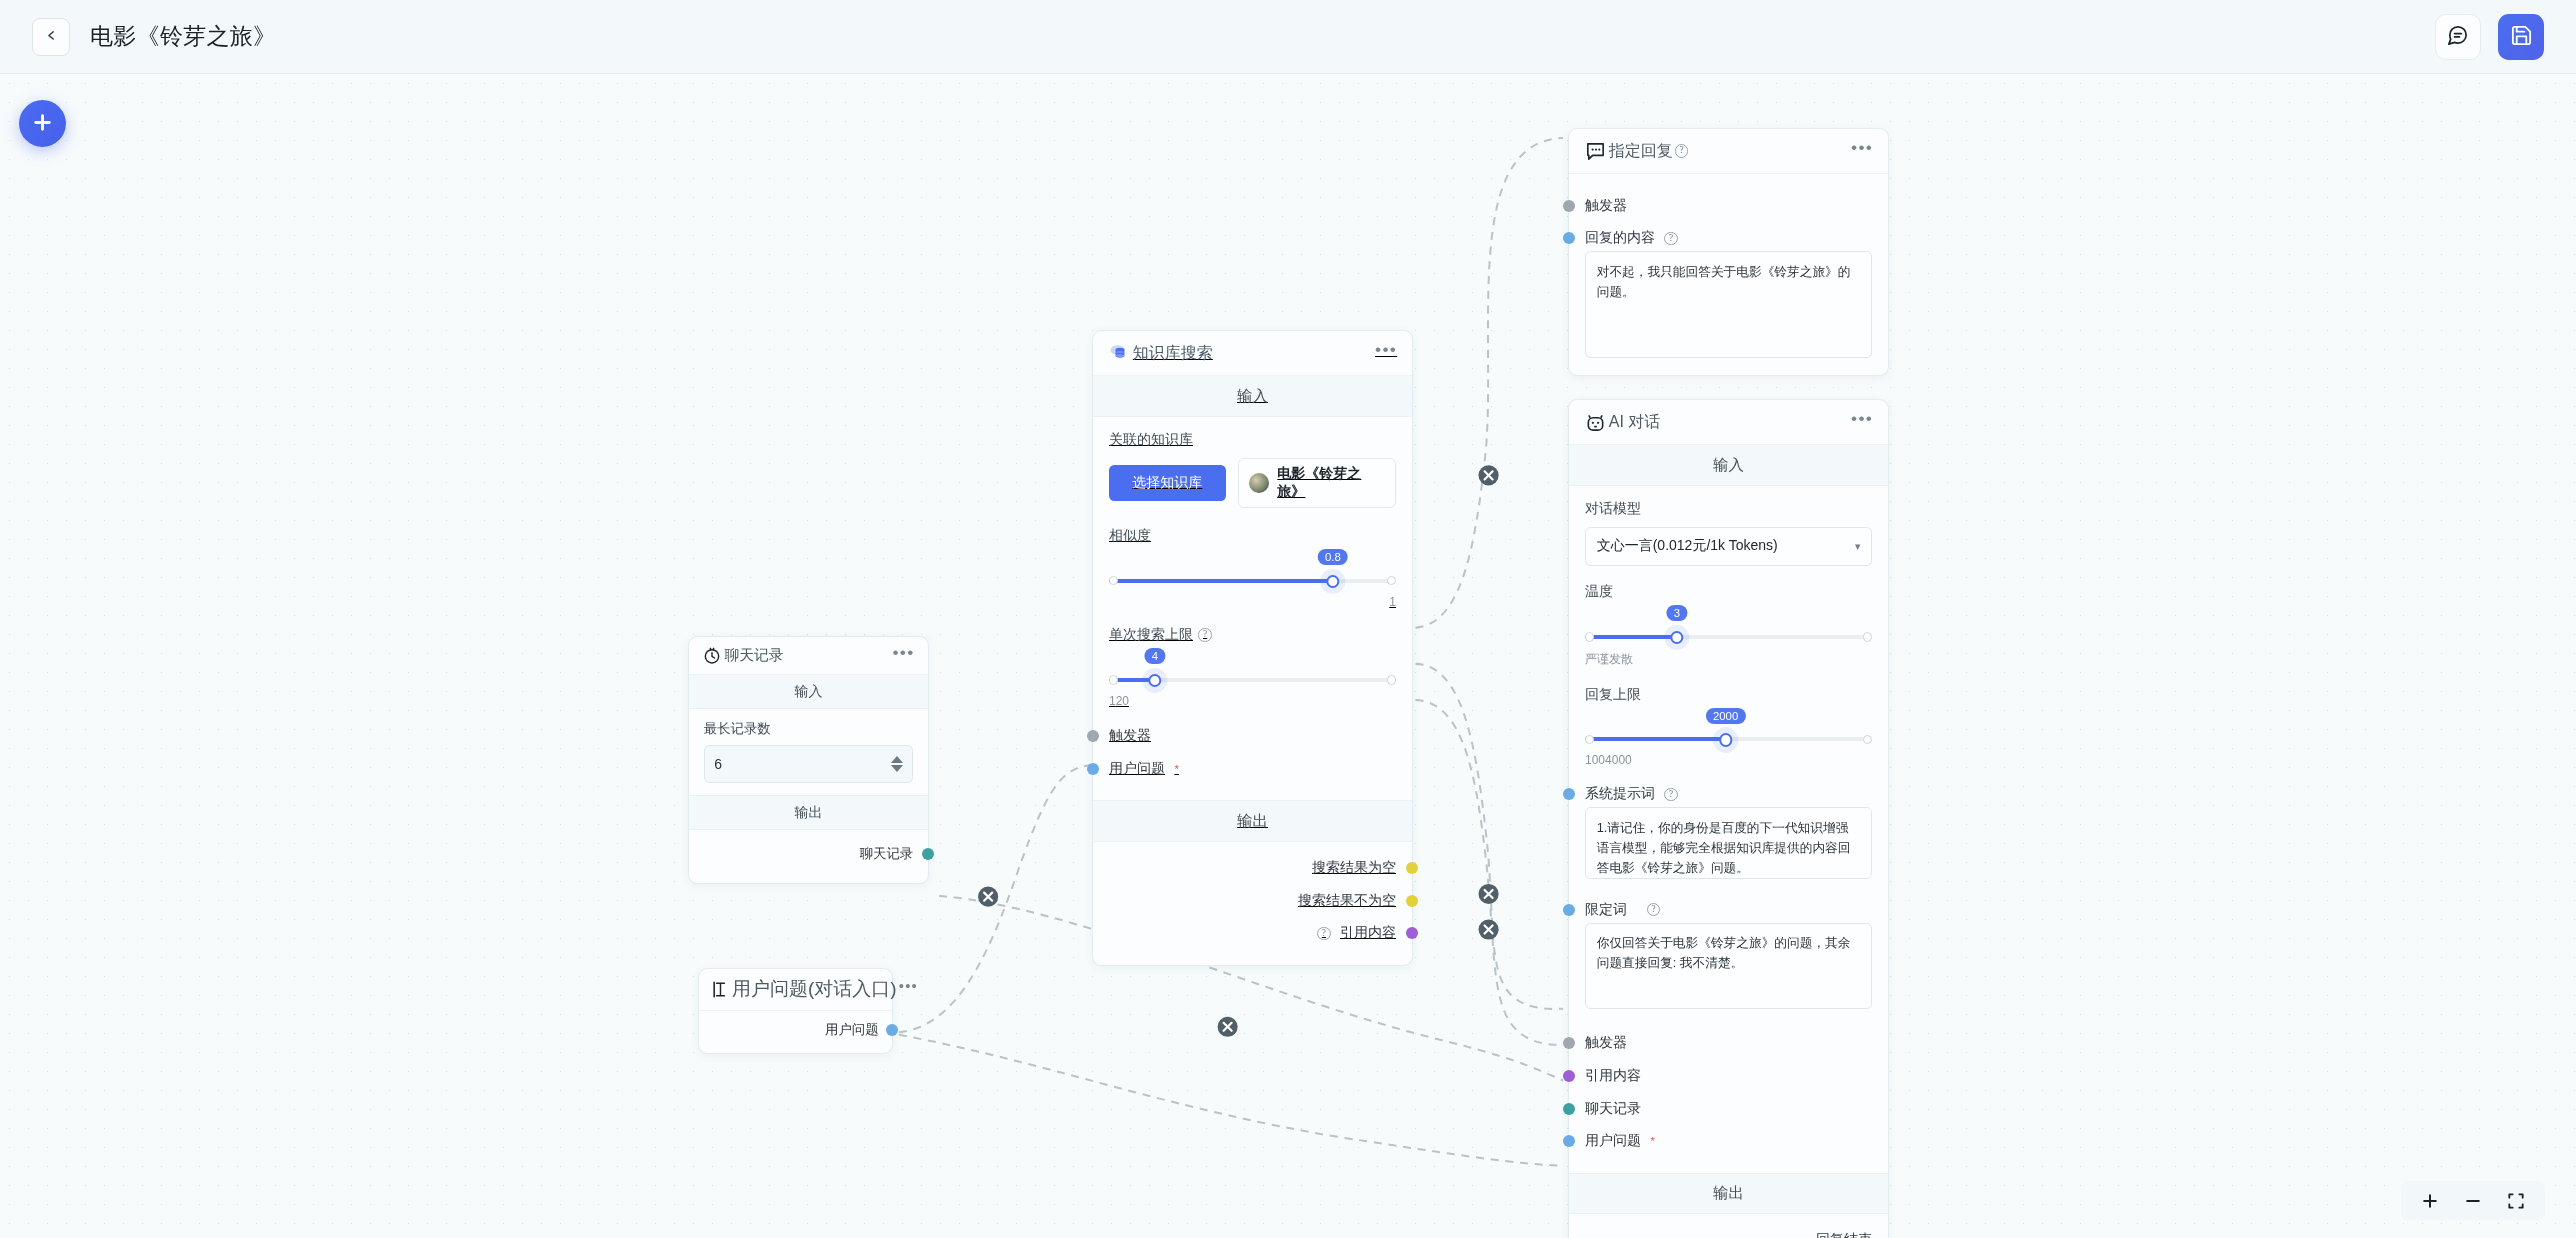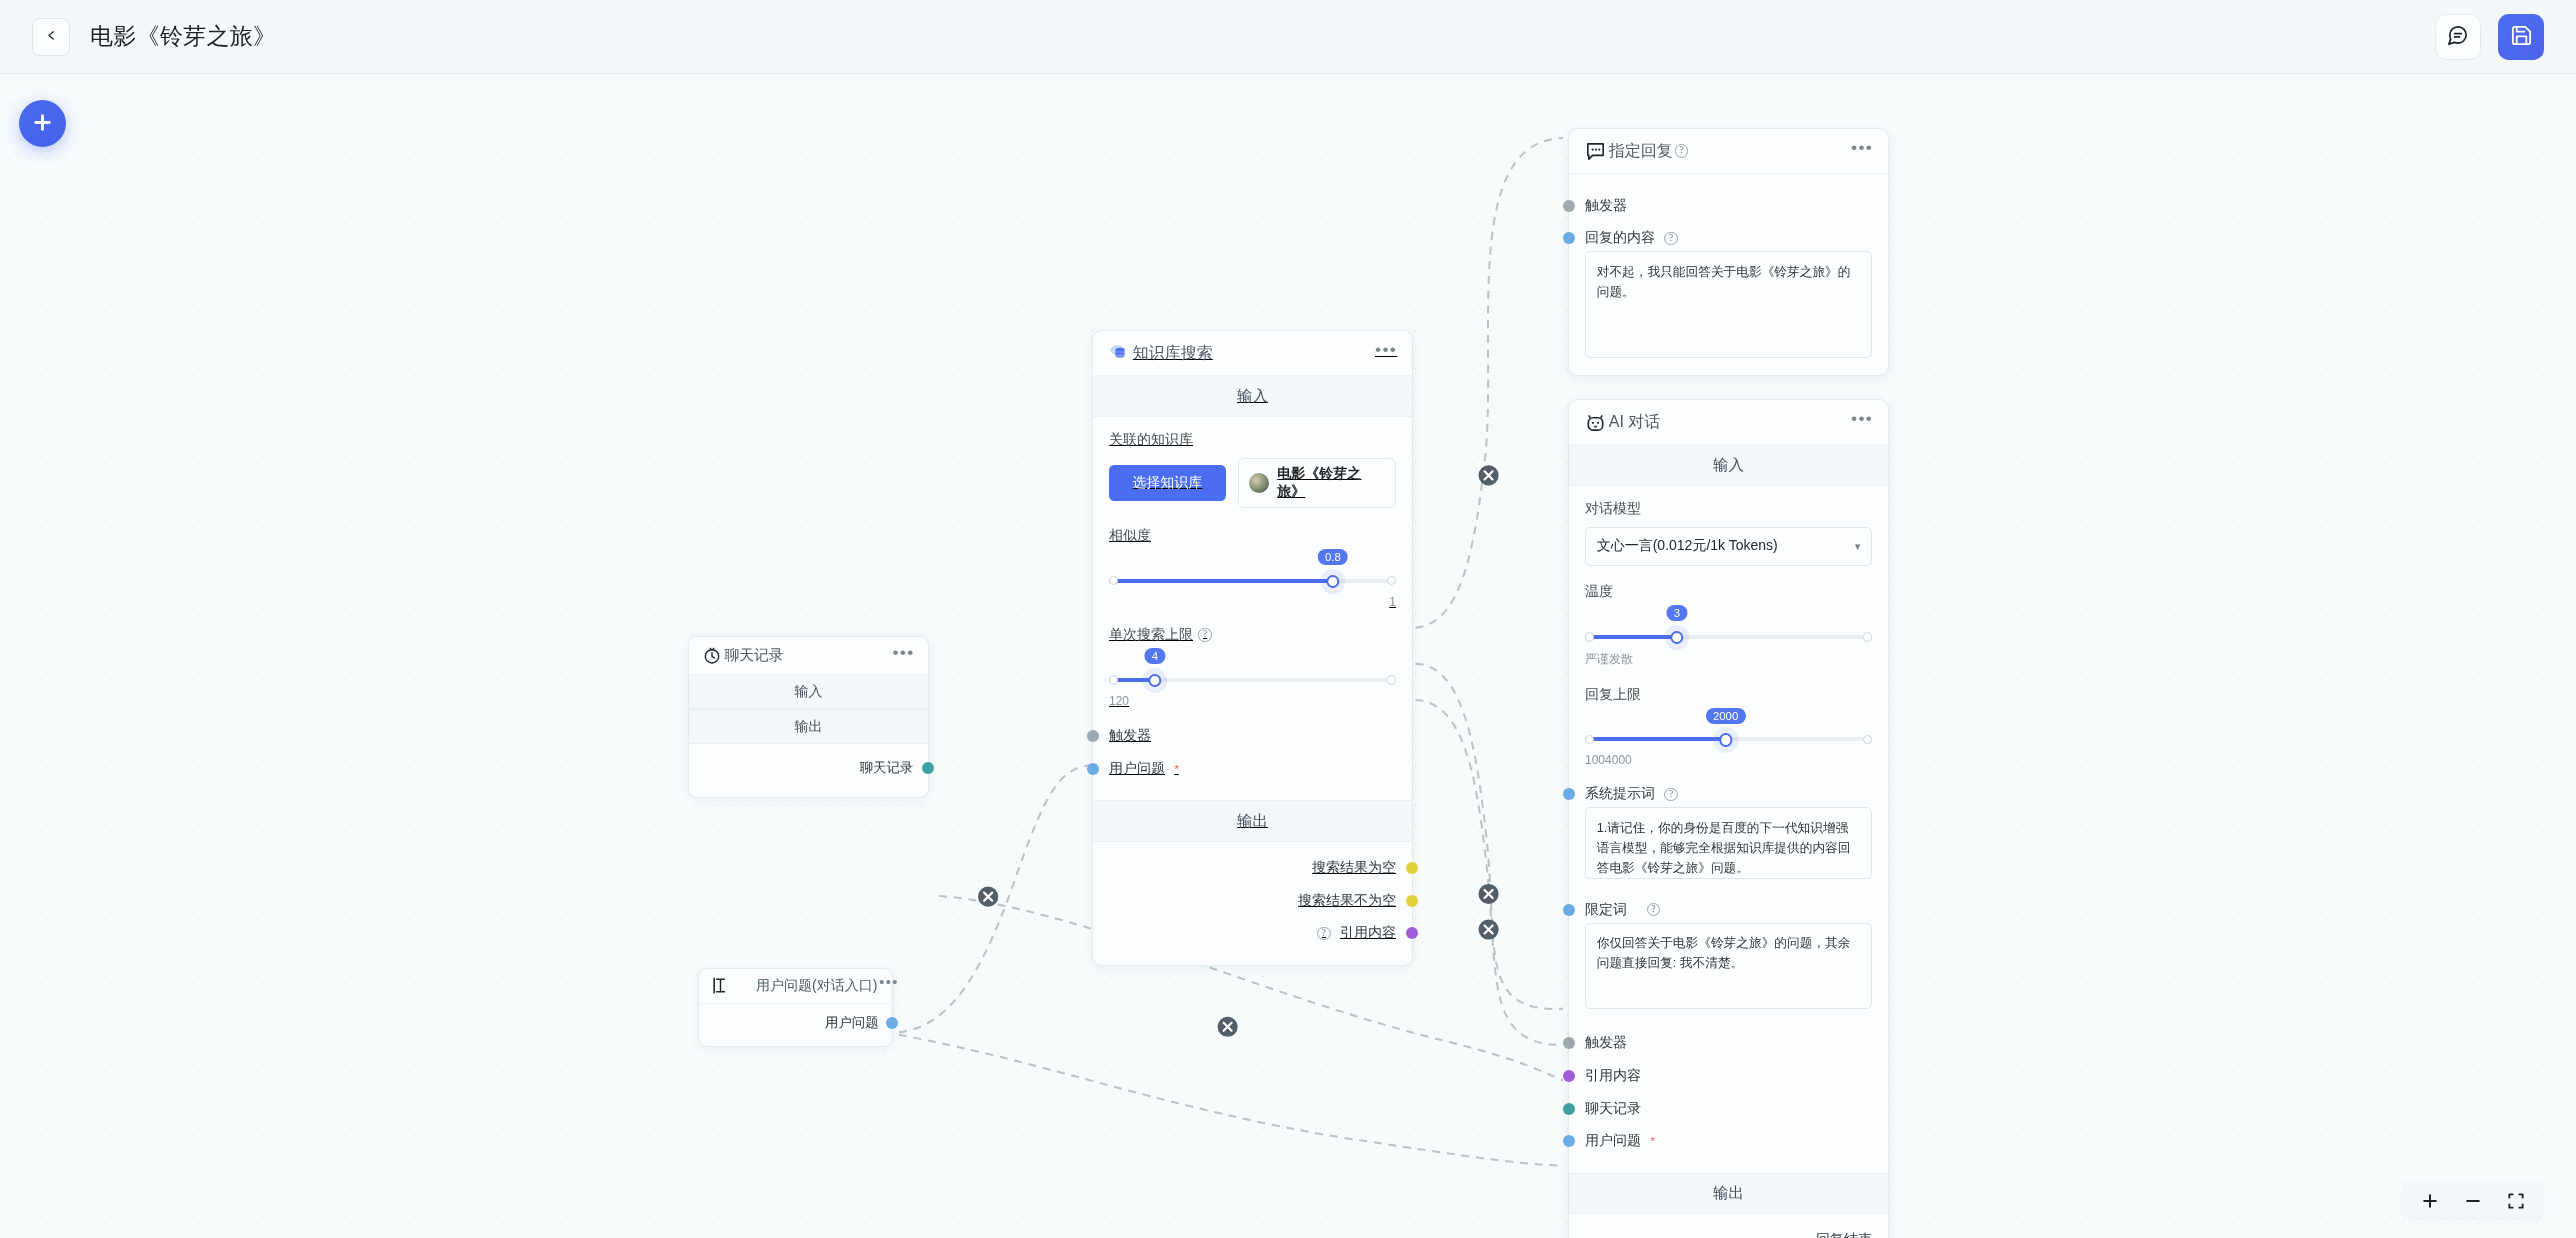--- a/index.html
+++ b/index.html
@@ -553,39 +553,49 @@
             <path d="M12 8.5 V13 l3 2"></path>
             <path d="M10 3.4 l.8 1.6 M14 3.4 l-.8 1.6"></path>
         </svg>
       </span>
       <span class="node-title" style="font-size:14.8px;">聊天记录</span>
       <span class="node-menu">•••</span>
     </div>
 
     <div class="section-bar" style="font-size:14px;padding:7.4px 0;">输入</div>
 
+    <div class="node-body" style="padding:10.7px 14.8px 12px;">
+      <div class="field-label" style="font-size:13.4px;margin-bottom:7.4px;">最长记录数</div>
+      <div class="stepper">
+        <span>6</span>
+        <span class="arrows">
+            <i class="up"></i>
+            <i class="down"></i>
+          </span>
+      </div>
+    </div>
 
     <div class="section-bar top" style="font-size:14px;padding:7.4px 0;">输出</div>
     <div class="node-body" style="padding:8px 14.8px 12px;">
       <div class="port-row out" style="font-size:13.4px;">
         <span>聊天记录</span>
         <span class="dot teal right" style="right:-21px;"></span>
       </div>
     </div>
   </div>
 
   <div class="node" style="left:698px; top:894px; width:195px;">
     <div class="node-head" style="padding:7.4px 12px;">
       <span class="node-icon" style="width:19px;height:19px;">
         <svg viewBox="0 0 24 24" fill="none" stroke="#1e262c" stroke-width="1.8" stroke-linecap="round">
           <path d="M7 4 H17 M7 20 H17 M12 4 V20"></path>
           <path d="M4 3 V21" stroke-width="2"></path>
         </svg>
       </span>
-      <span class="node-title" style="font-size:14px;margin-left:24px;">用户问题(对话入口)</span>
+      <span class="node-title" style="font-size:19px;">用户问题(对话入口)</span>
       <span class="node-menu" style="font-size:14.8px;">•••</span>
     </div>
     <div class="node-body" style="padding:8px 13.4px 10.7px;">
       <div class="port-row out" style="font-size:13.4px;padding:2.7px 0;">
         <span>用户问题</span>
         <span class="dot blue right" style="right:-19.5px;"></span>
       </div>
     </div>
   </div>
 

